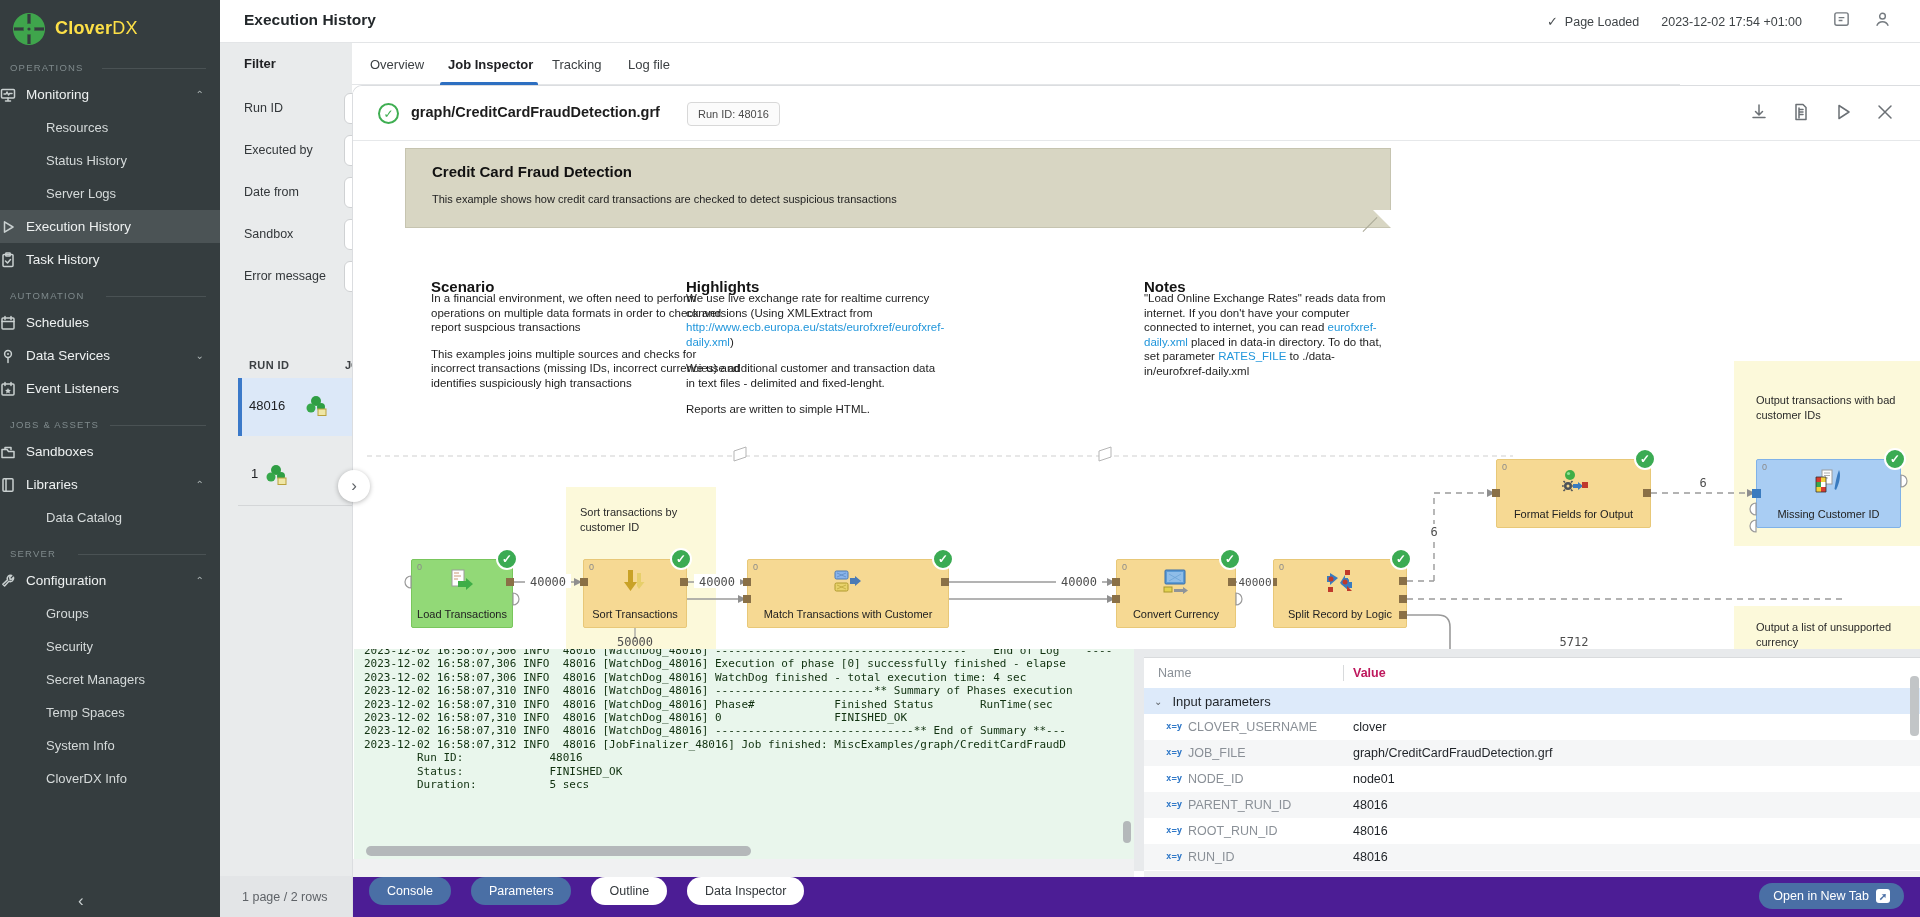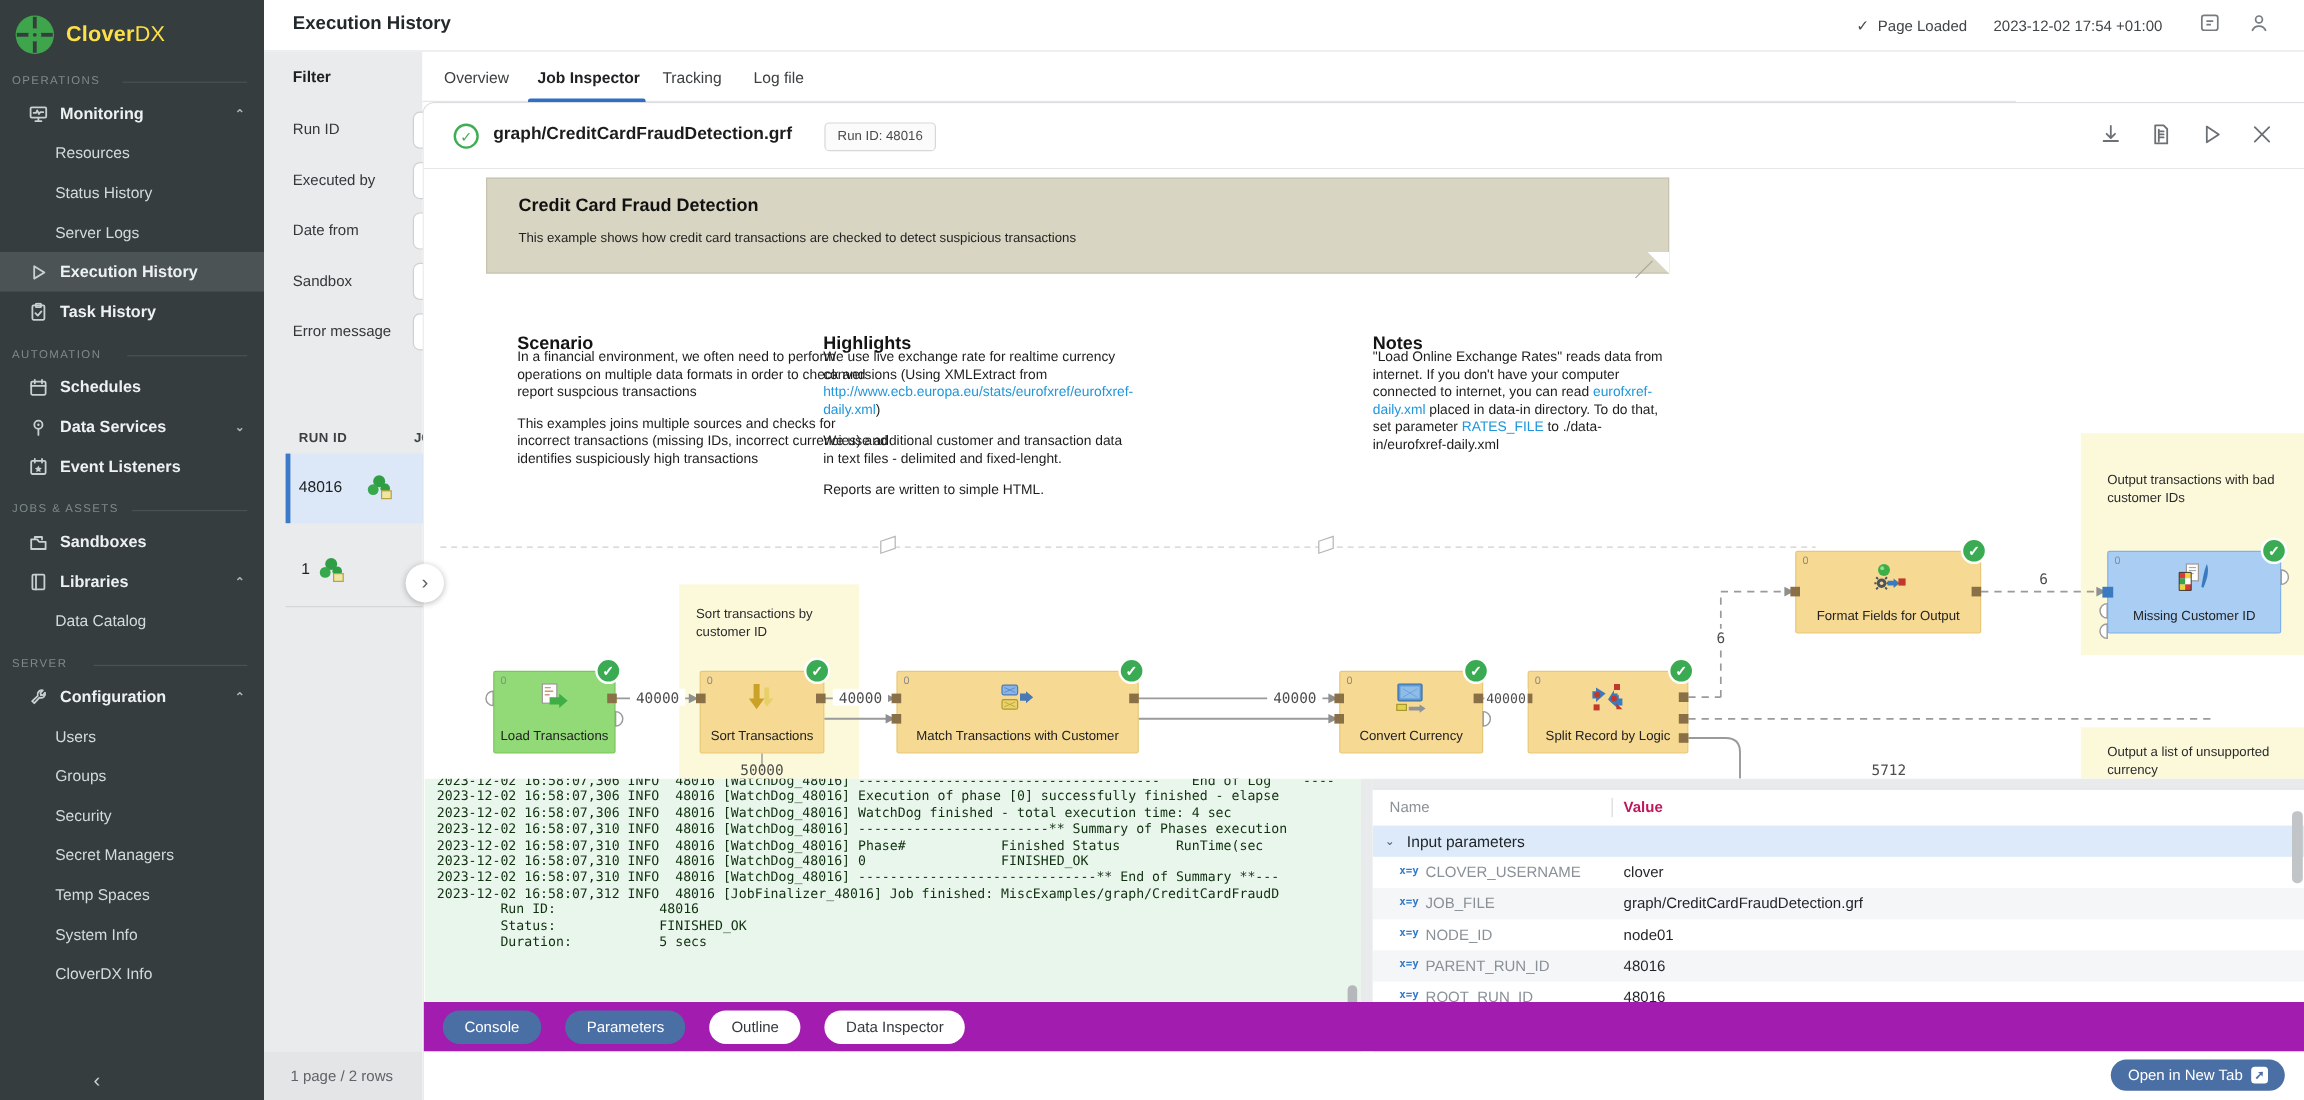--- a/index.html
+++ b/index.html
@@ -9,21 +9,21 @@
 
   
   .sidebar { position:absolute; left:0; top:0; width:220px; height:917px; background:#353d3f; color:#eef1f1; z-index:30; }
   .logo-row { display:flex; align-items:center; gap:9px; padding:9px 0 0 12px; height:48px; }
   .logo-mark { width:34px; height:34px; flex:0 0 34px; }
   .brand { font-size:18px; color:#fde047; letter-spacing:.2px; }
   .brand b { font-weight:700; }
   .brand span { font-weight:300; }
   .sec-label { position:relative; margin:14px 0 4px 10px; font-size:9.5px; letter-spacing:1.2px; color:#7f8a8c; height:12px; }
   .sec-label .line { position:absolute; top:6px; right:14px; height:1px; background:#4a5254; }
-  .s-item { display:flex; align-items:center; height:33px; padding-left:24px; gap:10px; font-size:13.5px; font-weight:700; color:#eef1f1; cursor:pointer; position:relative; }
+  .s-item { display:flex; align-items:center; height:33px; padding-left:0; gap:10px; font-size:13.5px; font-weight:400; color:#eef1f1; cursor:pointer; position:relative; }
   .s-item.sub { padding-left:46px; font-weight:400; font-size:13px; color:#d5dada; }
   .s-item.active { background:#4b5355; }
   .s-item .chev { position:absolute; right:16px; color:#aeb6b6; font-size:10px; }
   .s-icon { width:16px; height:16px; flex:0 0 16px; }
   .s-icon svg { width:16px; height:16px; stroke:#c9d0d0; fill:none; stroke-width:1.5; stroke-linecap:round; stroke-linejoin:round; }
   .collapse { position:absolute; left:78px; bottom:6px; font-size:17px; color:#c9d0d0; cursor:pointer; }
 
   
   .topbar { position:absolute; left:220px; top:0; width:1700px; height:43px; background:#fff; border-bottom:1px solid #e3e5e7; z-index:20; }
   .page-title { position:absolute; left:24px; top:11px; font-size:15.5px; font-weight:700; color:#23282b; }
@@ -110,21 +110,21 @@
   .p-row.alt { background:#f5f6f7; }
   .p-xy { position:absolute; left:22px; top:7px; font-family:"DejaVu Sans Mono", monospace; font-size:9px; font-weight:700; color:#3179c8; }
   .p-name { position:absolute; left:44px; top:6px; font-size:12.5px; color:#8a9097; }
   .p-val { position:absolute; left:209px; top:6px; font-size:12.5px; color:#1f2328; }
   .vthumb-p { position:absolute; right:2px; top:18px; width:9px; height:60px; background:#c2c5c7; border-radius:4px; }
 
   .belowstrip-l { position:absolute; left:0; top:773px; width:781px; height:18px; background:#f0f1f2; }
   .belowstrip-r { position:absolute; left:791px; top:785px; width:777px; height:6px; background:#f0f1f2; }
 
   
-  .cfoot { position:absolute; left:0; top:749px; width:1568px; height:41px; background:#a21caf; display:flex; align-items:center; gap:20px; padding-left:16px; }
+  .cfoot { position:absolute; left:0; top:791px; width:1568px; height:41px; background:#4c1d95; display:flex; align-items:flex-start; gap:20px; padding-left:16px; }
   .pill { height:28px; border-radius:14px; padding:0 18px; font-size:12.5px; display:flex; align-items:center; cursor:pointer; background:#fff; color:#33383c; }
   .pill.on { background:#4a6fa5; color:#fff; }
   .open-tab { position:absolute; right:16px; top:797px; height:26px; border-radius:13px; background:#4a6fa5; color:#fff; font-size:12.5px; display:flex; align-items:center; gap:7px; padding:0 14px; cursor:pointer; }
   .open-tab .bx { width:14px; height:14px; background:#fff; border-radius:3px; color:#4a6fa5; font-size:10px; display:flex; align-items:center; justify-content:center; font-weight:700; }
 </style>
 </head>
 <body>
 
 <div class="app">
 
@@ -225,23 +225,20 @@
 
     <div class="sec-label"><span>SERVER</span><span class="line" style="left:68px;"></span></div>
 
     <div class="s-item">
       <span class="s-icon"><svg viewBox="0 0 16 16">
             <path d="M13.5 4.2a3.4 3.4 0 0 1-4.6 4.1L4.6 13l-1.8-1.8 4.7-4.3a3.4 3.4 0 0 1 4.2-4.5l-2 2 .4 2 2-.4z"></path>
           </svg></span>
       <span>Configuration</span>
       <span class="chev">⌃</span>
     </div>
-    <div class="s-item sub">
-        <span>Users</span>
-      </div>
     <div class="s-item sub">
         <span>Groups</span>
       </div>
     <div class="s-item sub">
         <span>Security</span>
       </div>
     <div class="s-item sub">
         <span>Secret Managers</span>
       </div>
     <div class="s-item sub">

